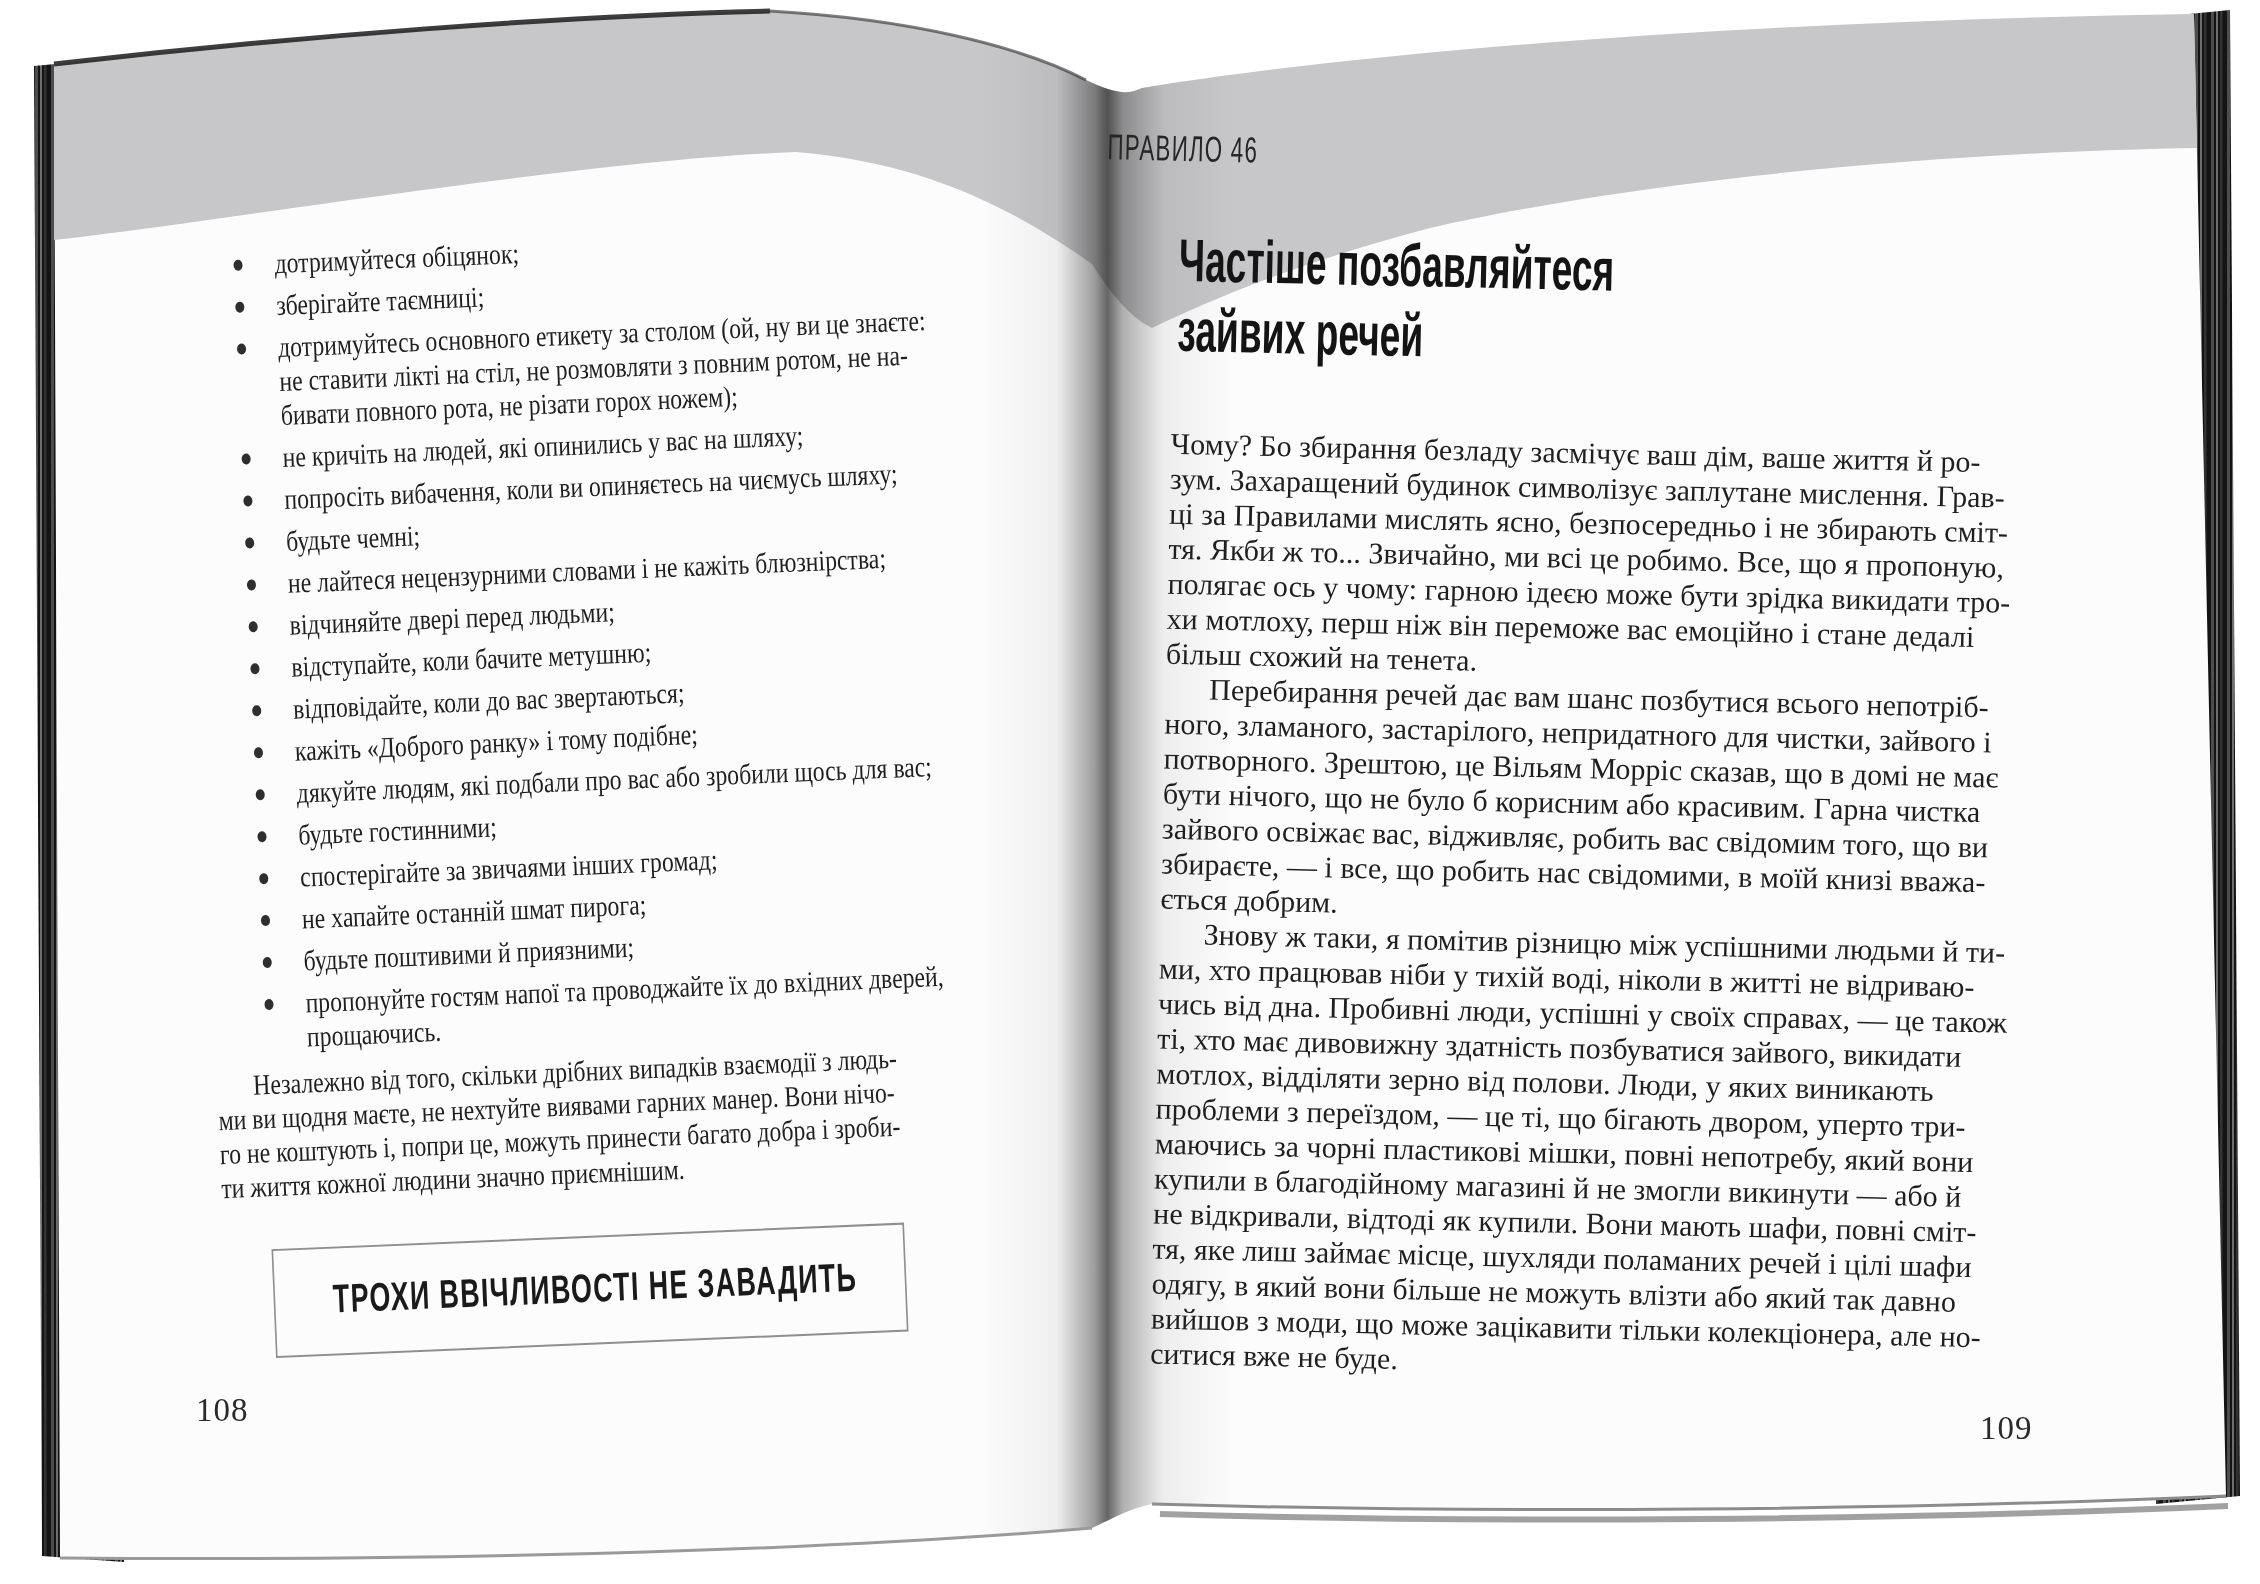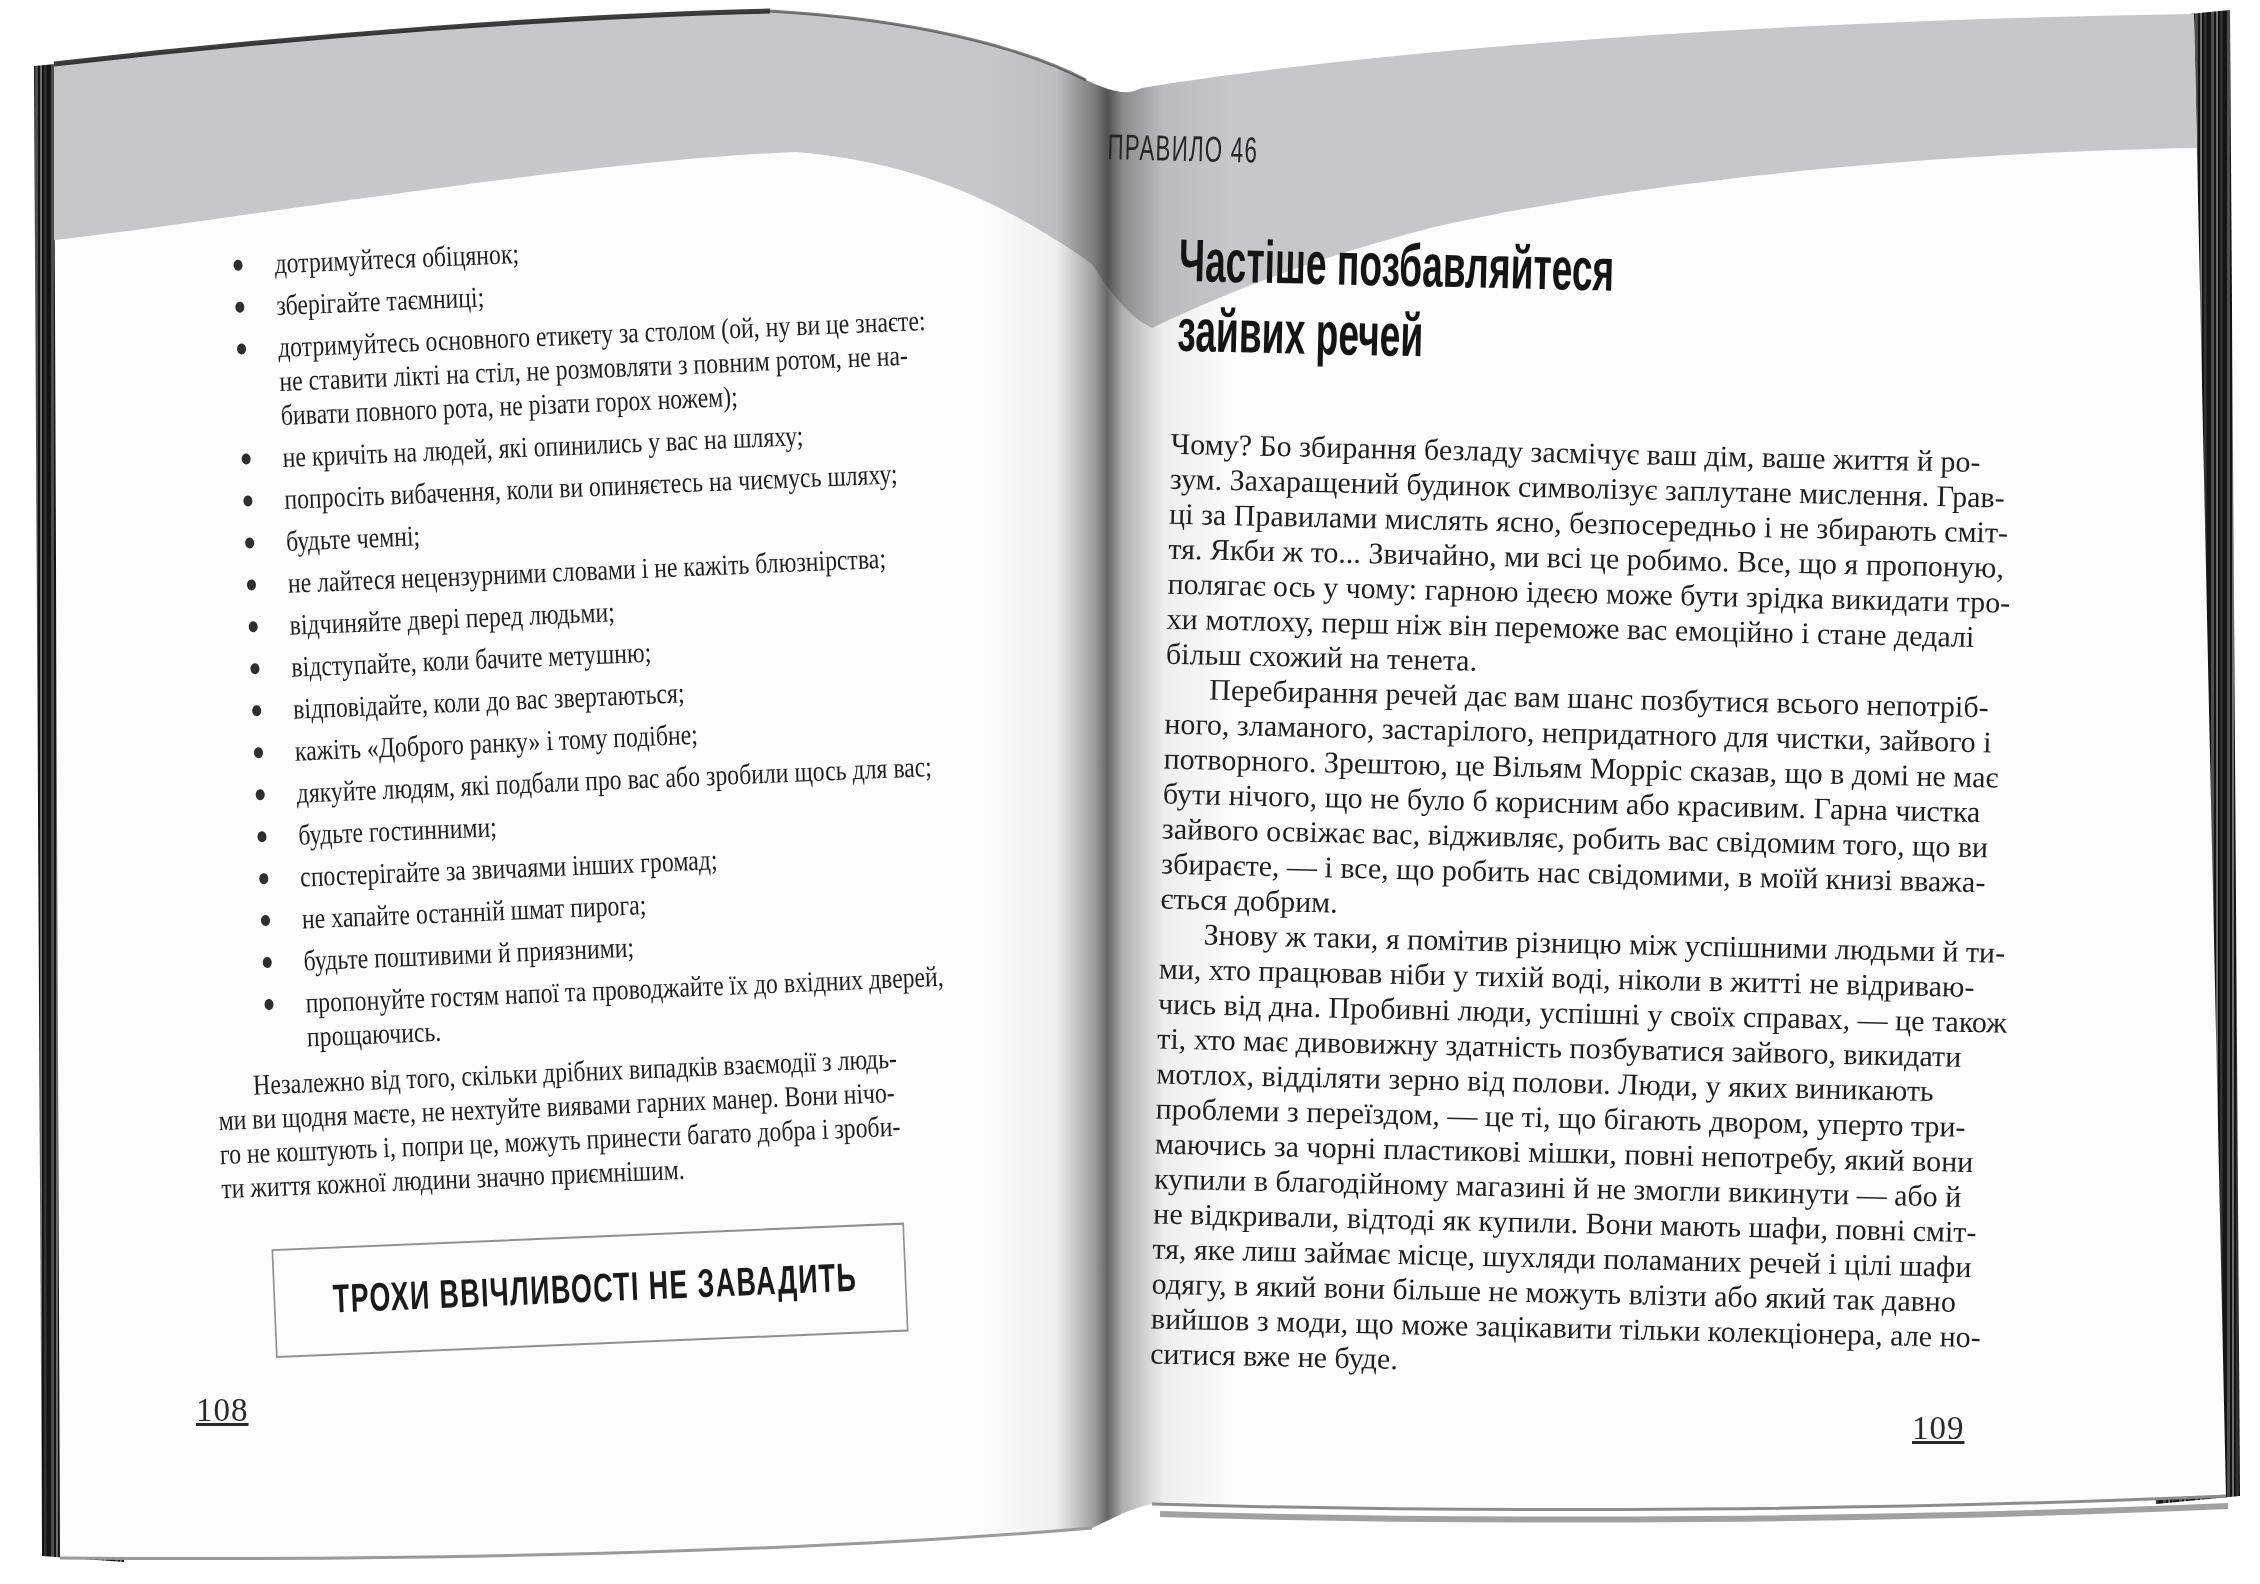--- a/index.html
+++ b/index.html
@@ -48,23 +48,23 @@
   }
   .chapter-title{
     margin:56px 0 0 82px;
     font-family:"Liberation Sans","DejaVu Sans",sans-serif;
     font-weight:bold;font-size:60px;line-height:70px;color:#141414;
   }
   .chapter-title .ln{transform:scaleX(0.62);transform-origin:0 50%;}
   .right-body{margin:60px 0 0 78px;width:915px;font-size:30px;line-height:35px;}
   .para{margin:0;}
 
-  .pagenum{position:absolute;font-size:33px;color:#2a2a2a;letter-spacing:1px;text-decoration:underline;}
+  .pagenum{position:absolute;font-size:33px;color:#2a2a2a;letter-spacing:1px;}
   #pn-left{left:196px;top:1392px;}
-  #pn-right{left:1912px;top:1410px;}
+  #pn-right{left:1980px;top:1410px;}
 </style>
 </head>
 <body>
 
 <div id="stage">
 
   <svg class="bg" width="2260" height="1584" viewBox="0 0 2260 1584">
     <defs>
       <pattern id="edges" width="16" height="20" patternUnits="userSpaceOnUse">
         <rect width="16" height="20" fill="#141414"></rect>

